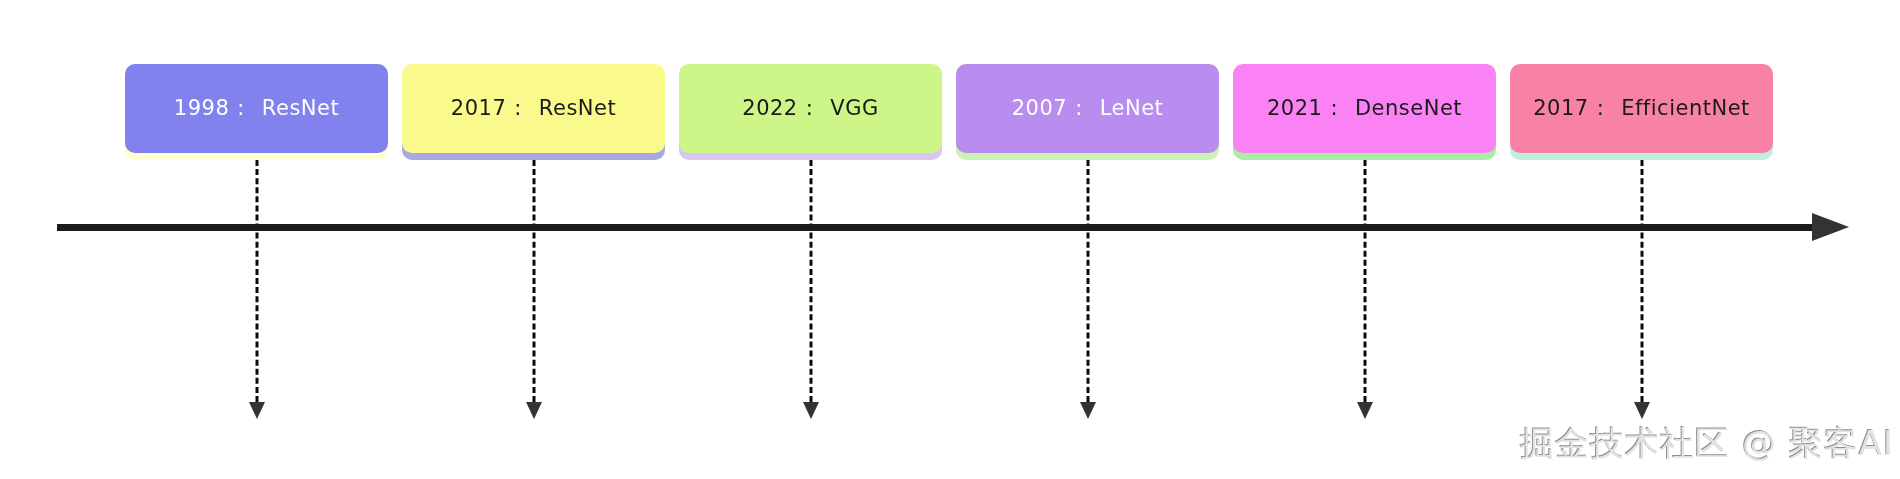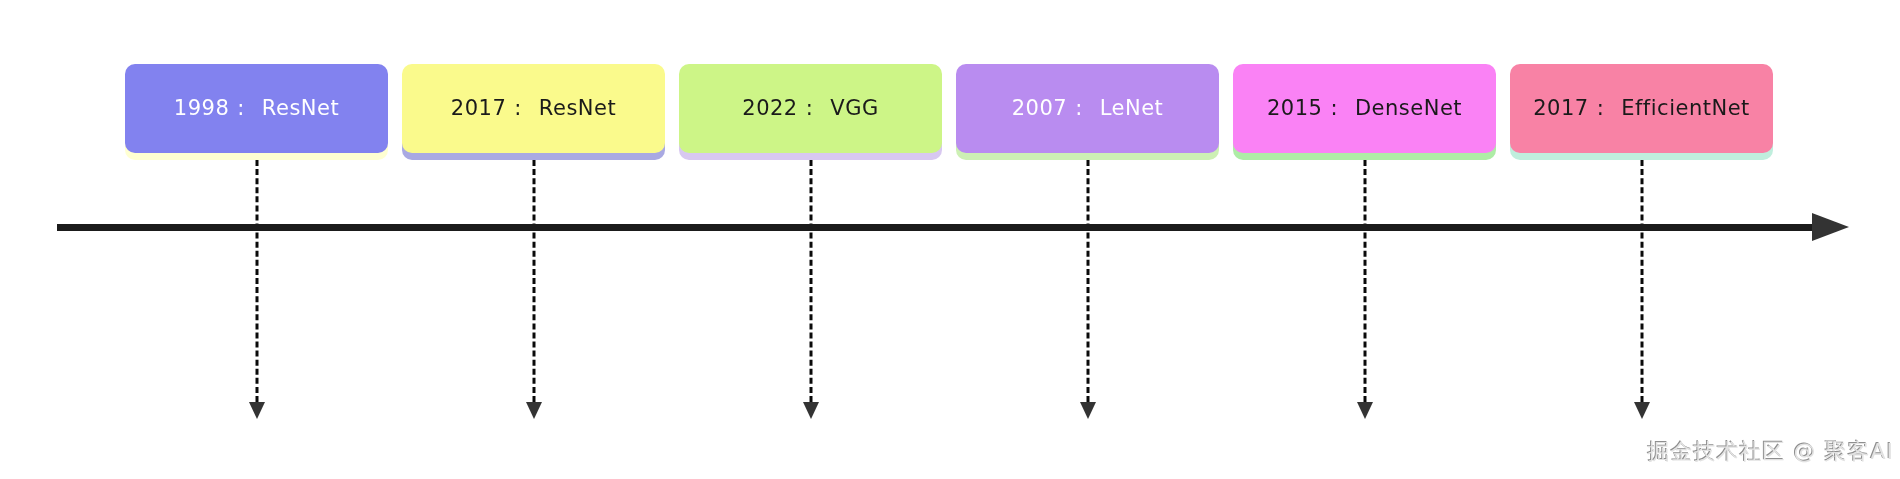--- a/index.html
+++ b/index.html
@@ -43,21 +43,21 @@
     background:#1b1b1b;z-index:5;
   }
   .axis-head{
     position:absolute;left:1812px;top:213px;width:0;height:0;
     border-left:37px solid #333333;
     border-top:14px solid transparent;border-bottom:14px solid transparent;
     z-index:5;
   }
   .watermark{
     position:absolute;right:6px;bottom:12px;
-    font-size:22px;letter-spacing:1px;
+    font-size:34px;letter-spacing:1px;
     color:#e2e2e2;
     text-shadow:-1px -1px 0 #8f8f8f, 1px 1px 1px #ffffff;
     z-index:6;
   }
 </style>
 </head>
 <body>
 
 <div class="canvas">
 
@@ -98,21 +98,21 @@
       <span>2007</span>
       <span class="sep">:</span>
       <span>LeNet</span>
     </div>
     <div class="dash"></div>
     <div class="dash-head"></div>
   </div>
       <div class="period" style="--box: #fa82f5; --fg: #1a1a1a; --strip: #aeeca6;">
     <div class="strip"></div>
     <div class="box">
-      <span>2015</span>
+      <span>2021</span>
       <span class="sep">:</span>
       <span>DenseNet</span>
     </div>
     <div class="dash"></div>
     <div class="dash-head"></div>
   </div>
       <div class="period" style="--box: #f882a5; --fg: #1a1a1a; --strip: #c0eedd;">
     <div class="strip"></div>
     <div class="box">
       <span>2017</span>

